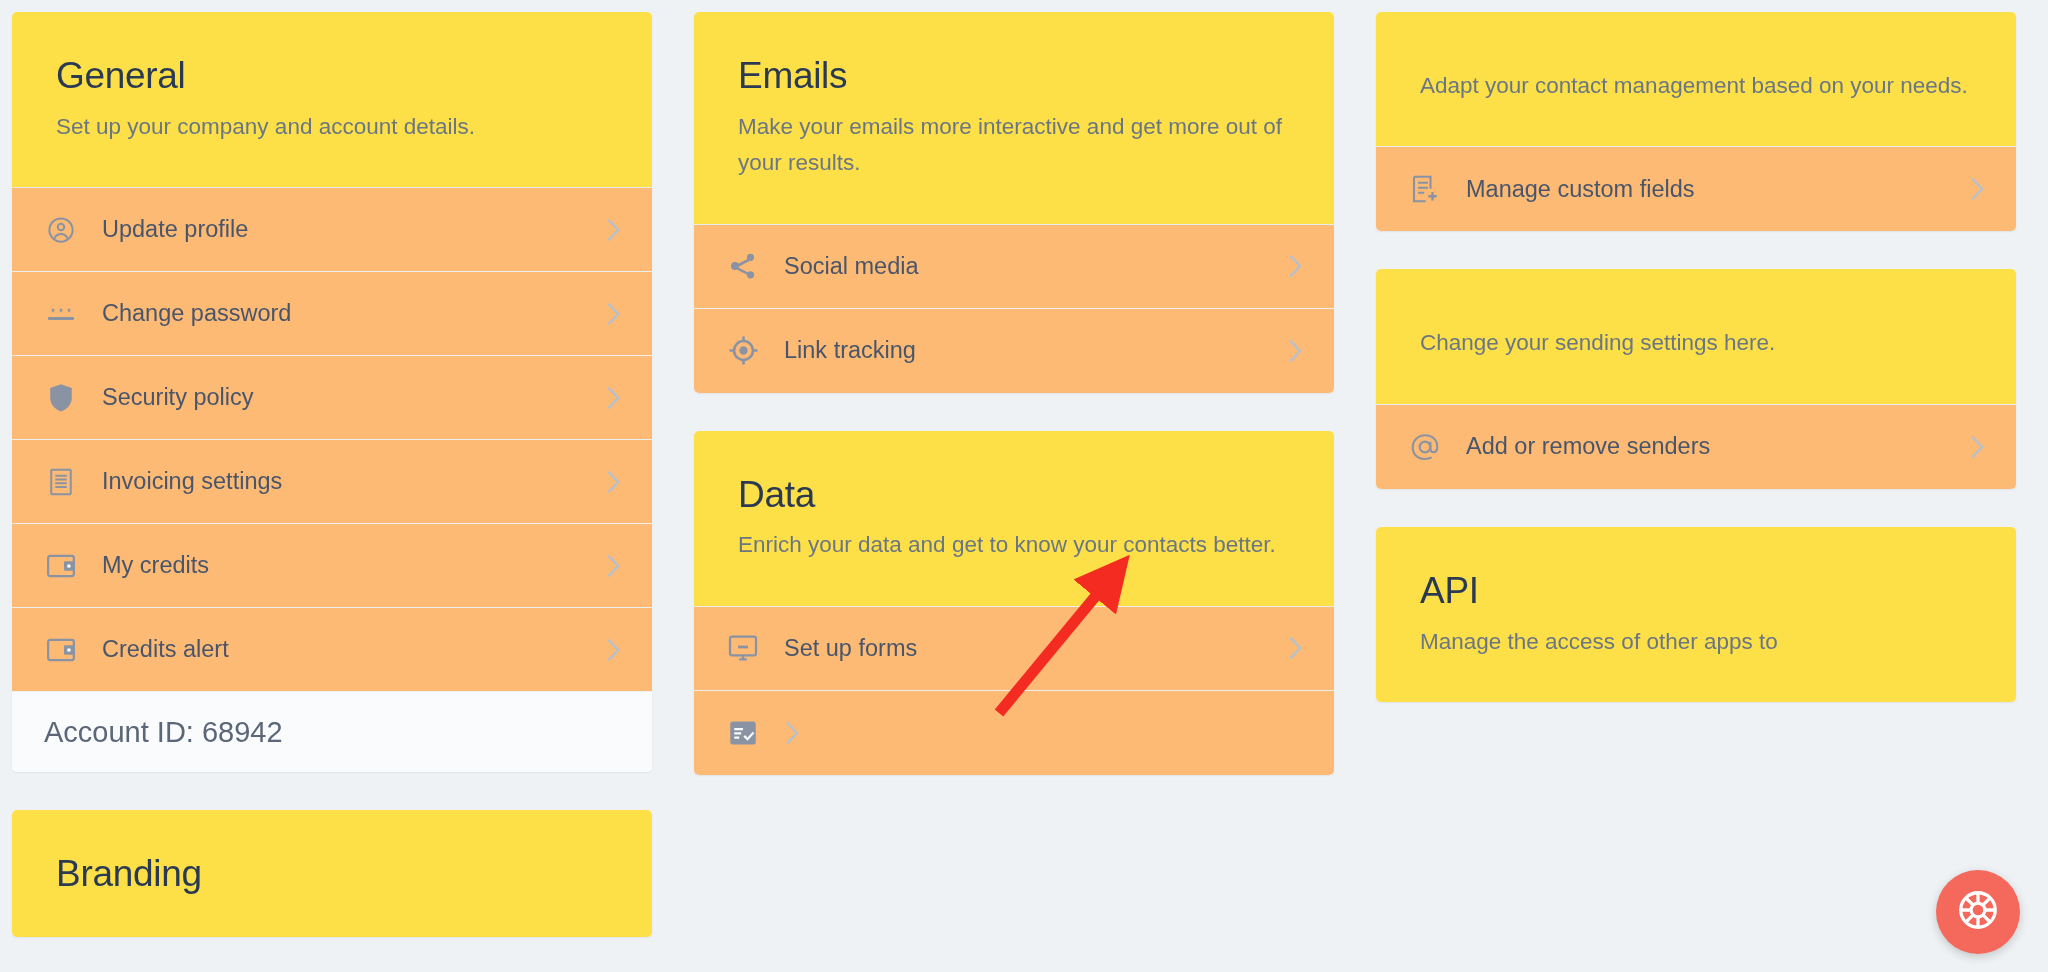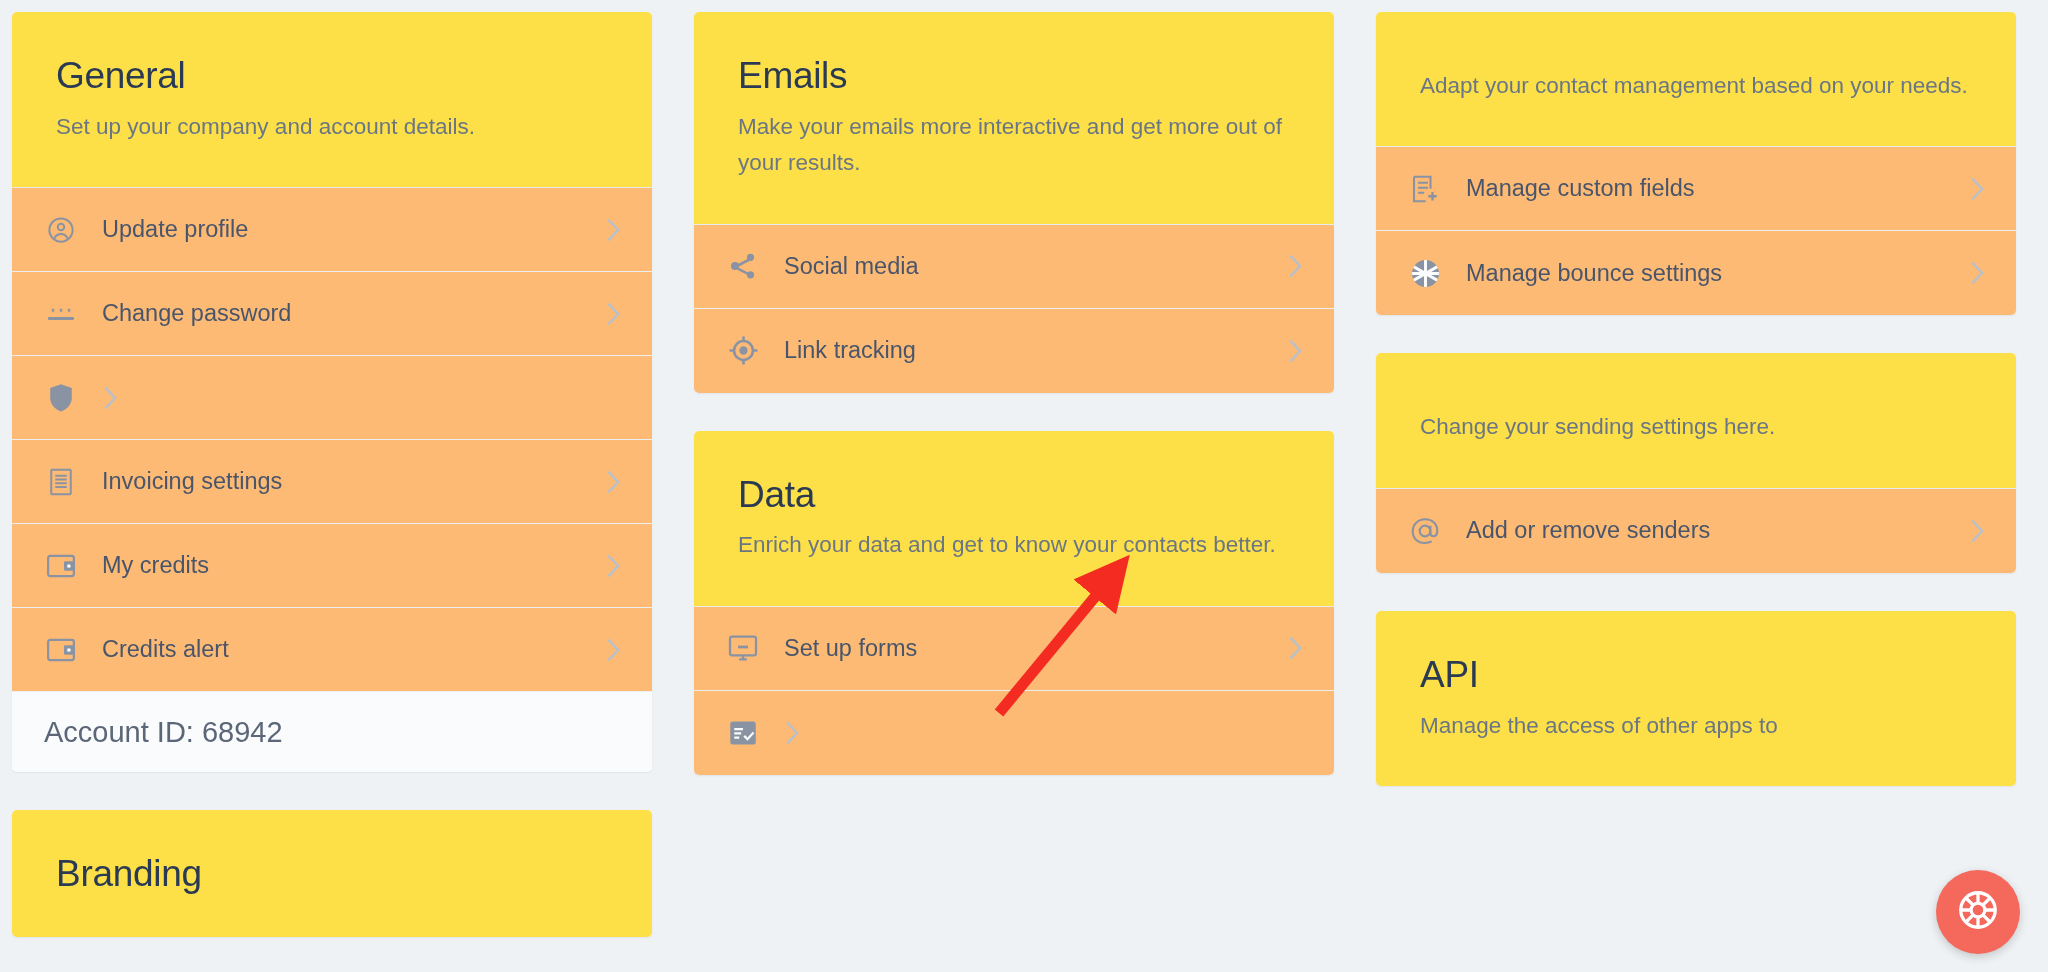--- a/index.html
+++ b/index.html
@@ -168,20 +168,21 @@
                 </svg>
             </span>
           </div>
 
           <div class="row">
             <span class="ic">
               <svg width="28" height="30" viewBox="0 0 22 25" fill="currentColor">
                 <path d="M11 1L2 4.2v8.1c0 5.3 3.7 9.6 9 11.4 5.3-1.8 9-6.1 9-11.4V4.2L11 1z"></path>
               </svg>
             </span>
+            <span class="lbl">Security policy</span>
             <span class="chev">
               <svg width="17" height="26" viewBox="0 0 12 20" fill="none" stroke="currentColor" stroke-width="1.9">
                   <path d="M2 2l7.5 8L2 18"></path>
                 </svg>
             </span>
           </div>
 
           <div class="row">
             <span class="ic">
               <svg width="26" height="30" viewBox="0 0 20 24" fill="none" stroke="currentColor" stroke-width="1.6">
@@ -351,34 +352,20 @@
               </svg>
             </span>
             <span class="lbl">Manage custom fields</span>
             <span class="chev">
               <svg width="17" height="26" viewBox="0 0 12 20" fill="none" stroke="currentColor" stroke-width="1.9">
                   <path d="M2 2l7.5 8L2 18"></path>
                 </svg>
             </span>
           </div>
 
-          <div class="row">
-            <span class="ic">
-              <span class="ball">
-                  <i></i>
-                  <u></u>
-                </span>
-            </span>
-            <span class="lbl">Manage bounce settings</span>
-            <span class="chev">
-              <svg width="17" height="26" viewBox="0 0 12 20" fill="none" stroke="currentColor" stroke-width="1.9">
-                  <path d="M2 2l7.5 8L2 18"></path>
-                </svg>
-            </span>
-          </div>
 
         </div>
       </div>
 
       <div class="card">
         <div class="card-head">
           <div class="card-desc">Change your sending settings here.</div>
         </div>
         <div class="rows">
           <div class="row">

